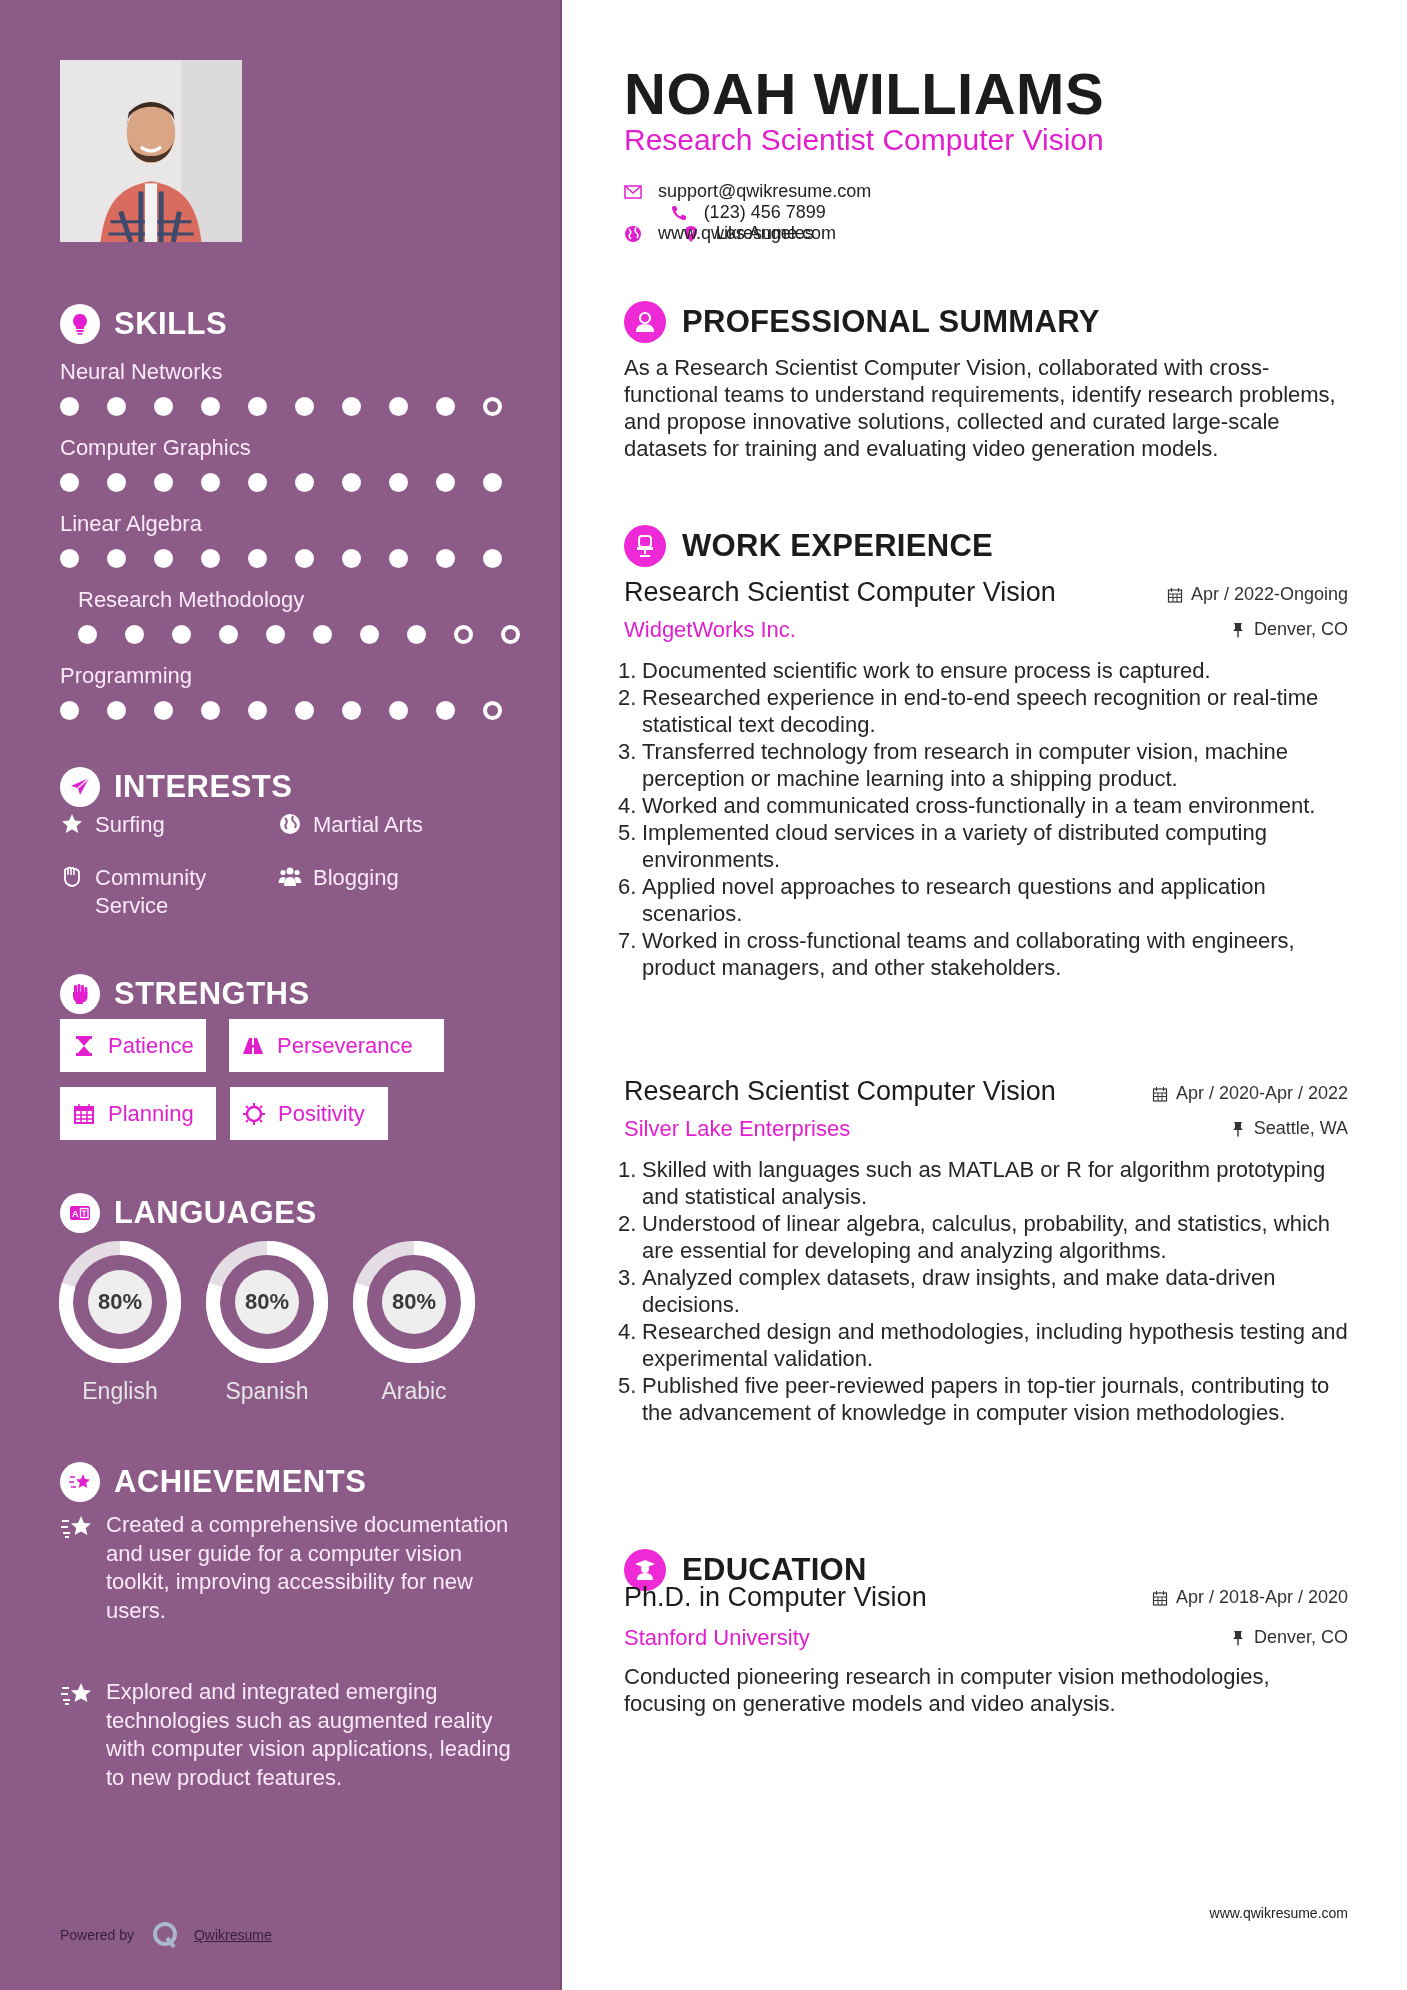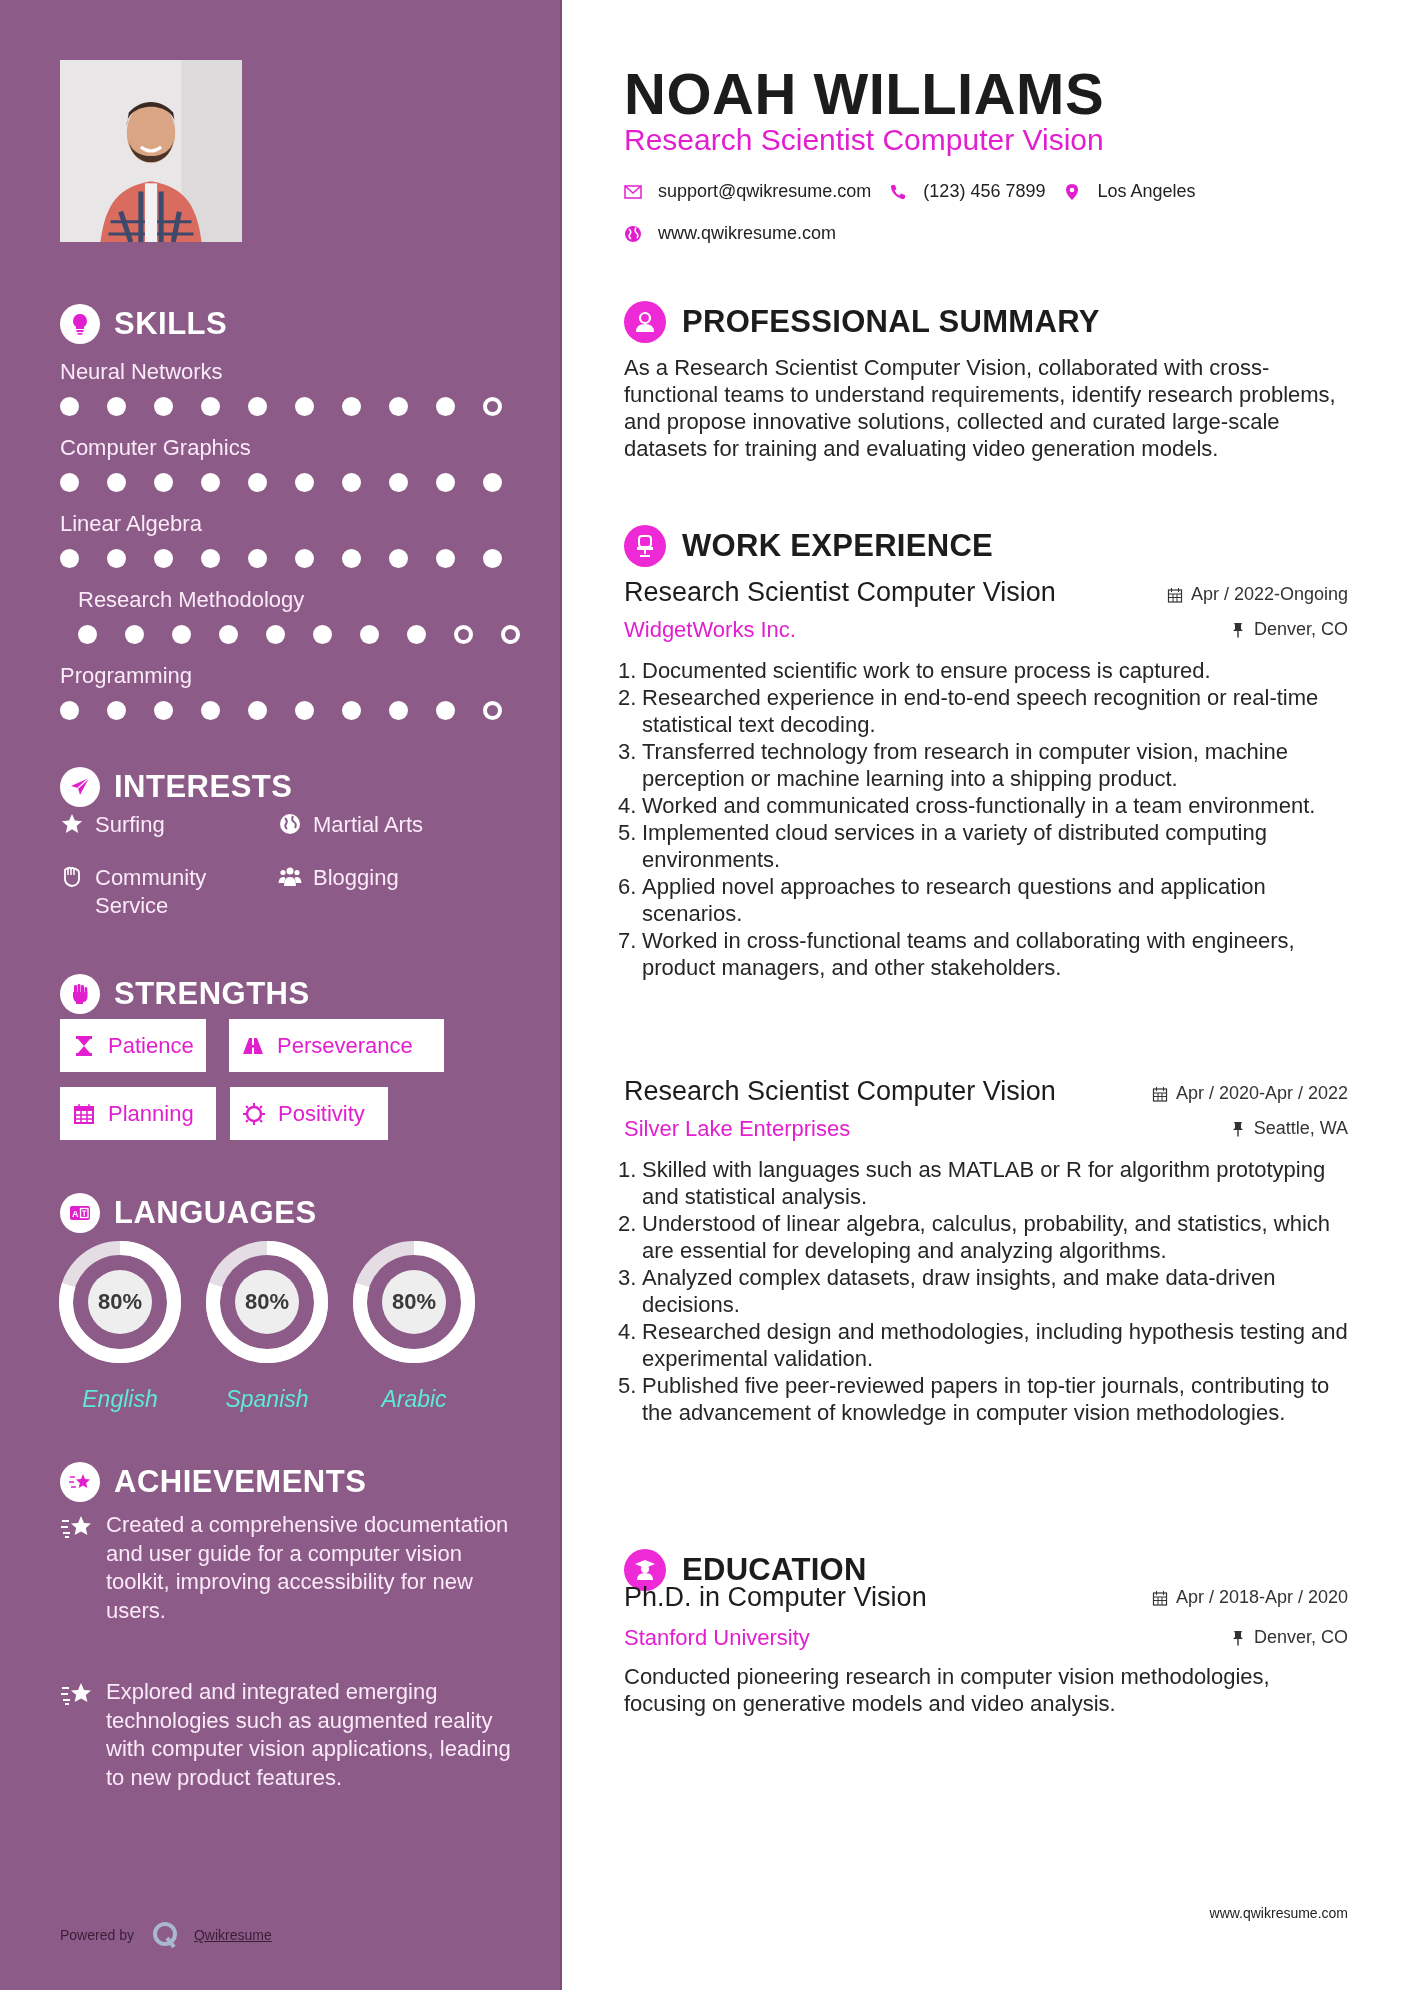--- a/index.html
+++ b/index.html
@@ -27,21 +27,21 @@
   .interest { position: absolute; display: flex; align-items: flex-start; font-size: 22px; color: #fbeaf8; line-height: 28px; }
   .interest .iicon { width: 24px; height: 24px; margin-right: 11px; margin-top: 1px; flex-shrink: 0; }
 
   .tag { position: absolute; background: #fff; height: 53px; display: flex; align-items: center; padding: 0 12px; color: #e21fcf; font-size: 22px; }
   .tag svg { width: 24px; height: 24px; margin-right: 12px; flex-shrink: 0; }
 
   .lang { position: absolute; width: 124px; text-align: center; }
   .ring { width: 124px; height: 124px; position: relative; }
   .ring svg { position: absolute; left: 0; top: 0; }
   .ring .pct { position: absolute; left: 0; top: 0; width: 124px; height: 124px; line-height: 124px; text-align: center; font-size: 22px; font-weight: bold; color: #3a3a3a; }
-  .lang .lname { font-size: 23px; color: #5eead4; margin-top: 22px; font-style: italic; }
+  .lang .lname { font-size: 23px; color: #e5e5e5; margin-top: 14px; }
 
   .ach { position: absolute; left: 0; width: 460px; display: flex; }
   .ach .aicon { width: 34px; height: 30px; flex-shrink: 0; margin-right: 12px; margin-top: 1px; }
   .ach .atext { font-size: 22px; line-height: 28.5px; color: #fbeaf8; }
 
   .powered { position: absolute; left: 60px; top: 1920px; display: flex; align-items: center; font-size: 14px; color: #3a1e38; }
   .powered .qlogo { width: 30px; height: 30px; margin: 0 14px 0 16px; }
   .powered .qlink { text-decoration: underline; color: #3a1e38; }
 
   
@@ -350,21 +350,21 @@
         <path d="M17 18 L24 27" stroke="#a9b8cf" stroke-width="4"></path>
       </svg>
     <a class="qlink">Qwikresume</a>
   </div>
 </aside>
 
 <main class="main">
   <h1 class="name">NOAH WILLIAMS</h1>
   <div class="title">Research Scientist Computer Vision</div>
 
-  <div class="contact" style="top:181px;">
+  <div class="contact" style="top:181px;flex-direction:column;">
     <div class="citem">
       <svg class="cicon" viewBox="0 0 18 18">
           <rect x="1" y="3" width="16" height="12" fill="none" stroke="#e21fcf" stroke-width="1.5"></rect>
           <path d="M1 3 L9 10 L17 3" fill="none" stroke="#e21fcf" stroke-width="1.5"></path>
         </svg>
       <span>support@qwikresume.com</span>
     </div>
     <div class="citem">
       <svg class="cicon" viewBox="0 0 18 18">
           <path d="M3 2 L6 2 L7.5 6 L5.5 7.5 Q7 11 10.5 12.5 L12 10.5 L16 12 L16 15 Q15 16.5 13 16 Q4 13 2 5 Q1.5 3 3 2 Z" fill="#e21fcf"></path>

